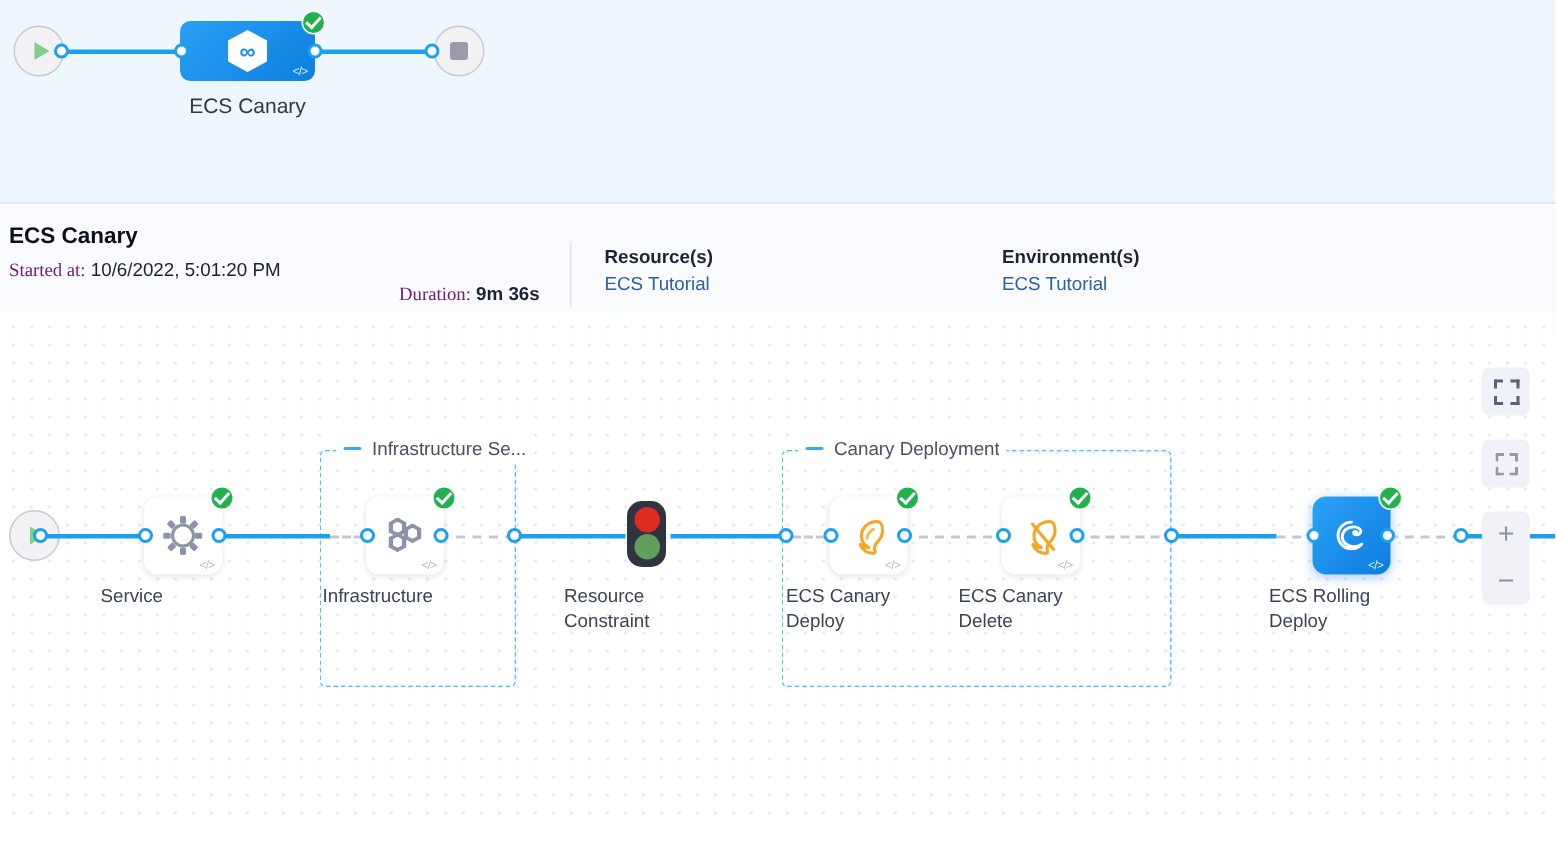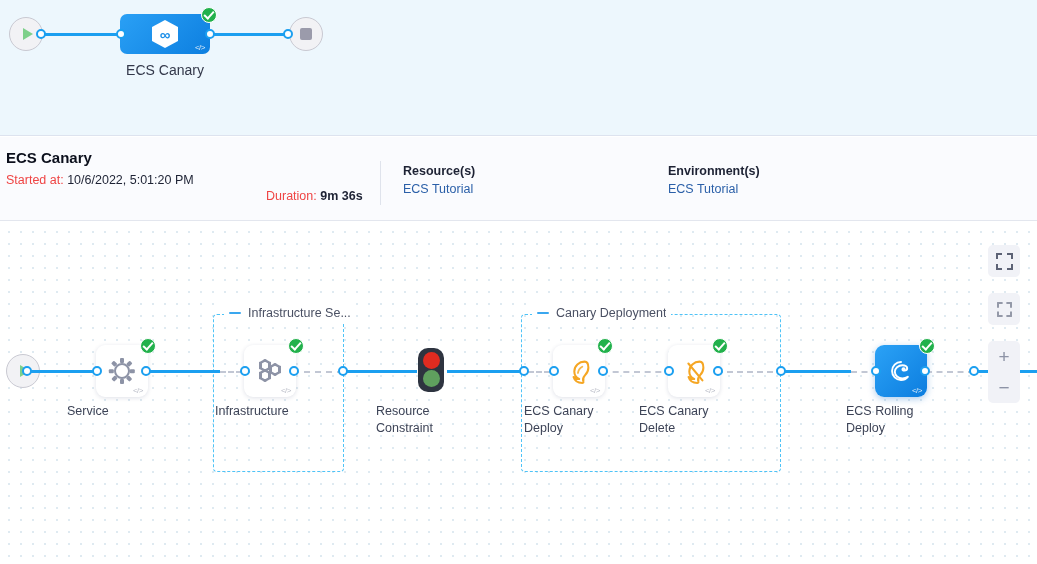--- a/index.html
+++ b/index.html
@@ -82,38 +82,38 @@
   .details {
     position: absolute; left: 0; top: 137px;
     width: 1037px; height: 84px; background: #fafbfe;
     border-bottom: 1px solid #e3e6ee;
   }
   .det-title {
     position: absolute; left: 6px; top: 12px;
     font-size: 15px; font-weight: 700; color: #0b0f1c;
   }
   .det-started { position: absolute; left: 6px; top: 36px; font-size: 12.5px; }
-  .k-muted { color: #ef4444; }
+  .k-muted { color: #701a75; font-family: Liberation Serif, serif; }
   .k-val { color: #1d2234; }
   .det-duration { position: absolute; left: 266px; top: 52px; font-size: 12.5px; }
   .det-sep {
     position: absolute; left: 380px; top: 24px; width: 1px; height: 44px;
     background: #dfe3ec;
   }
   .det-col { position: absolute; top: 27px; }
   .det-col.svc { left: 403px; }
   .det-col.env { left: 668px; }
   .det-col .hd { font-size: 12.5px; font-weight: 700; color: #1d2234; }
   .det-col .lnk {
     font-size: 12.5px; color: #2a5fa8; margin-top: 4px; cursor: pointer;
   }
 
   
   .canvas {
-    position: absolute; left: 0; top: 222px;
+    position: absolute; left: 0; top: 208px;
     width: 1037px; height: 342px; background: #ffffff;
     background-image: radial-gradient(#dfeaf1 1px, transparent 1.1px);
     background-size: 12px 12px; background-position: 3px 4px;
     overflow: hidden;
   }
 
   .grp {
     position: absolute; border: 1.4px dashed #4ec3f7;
     border-radius: 4px; background: transparent;
   }

